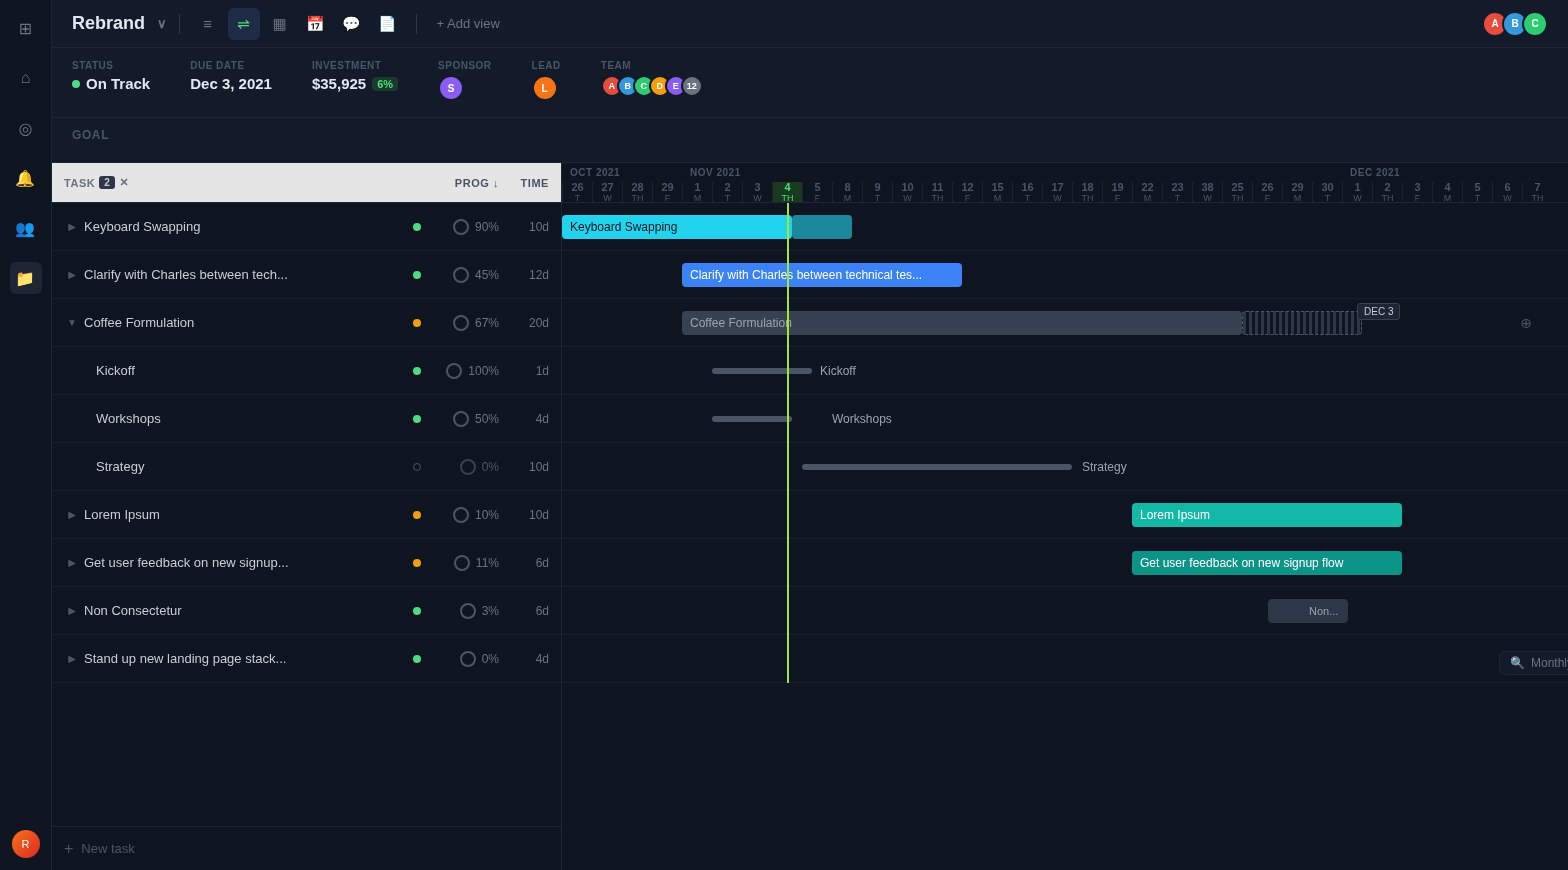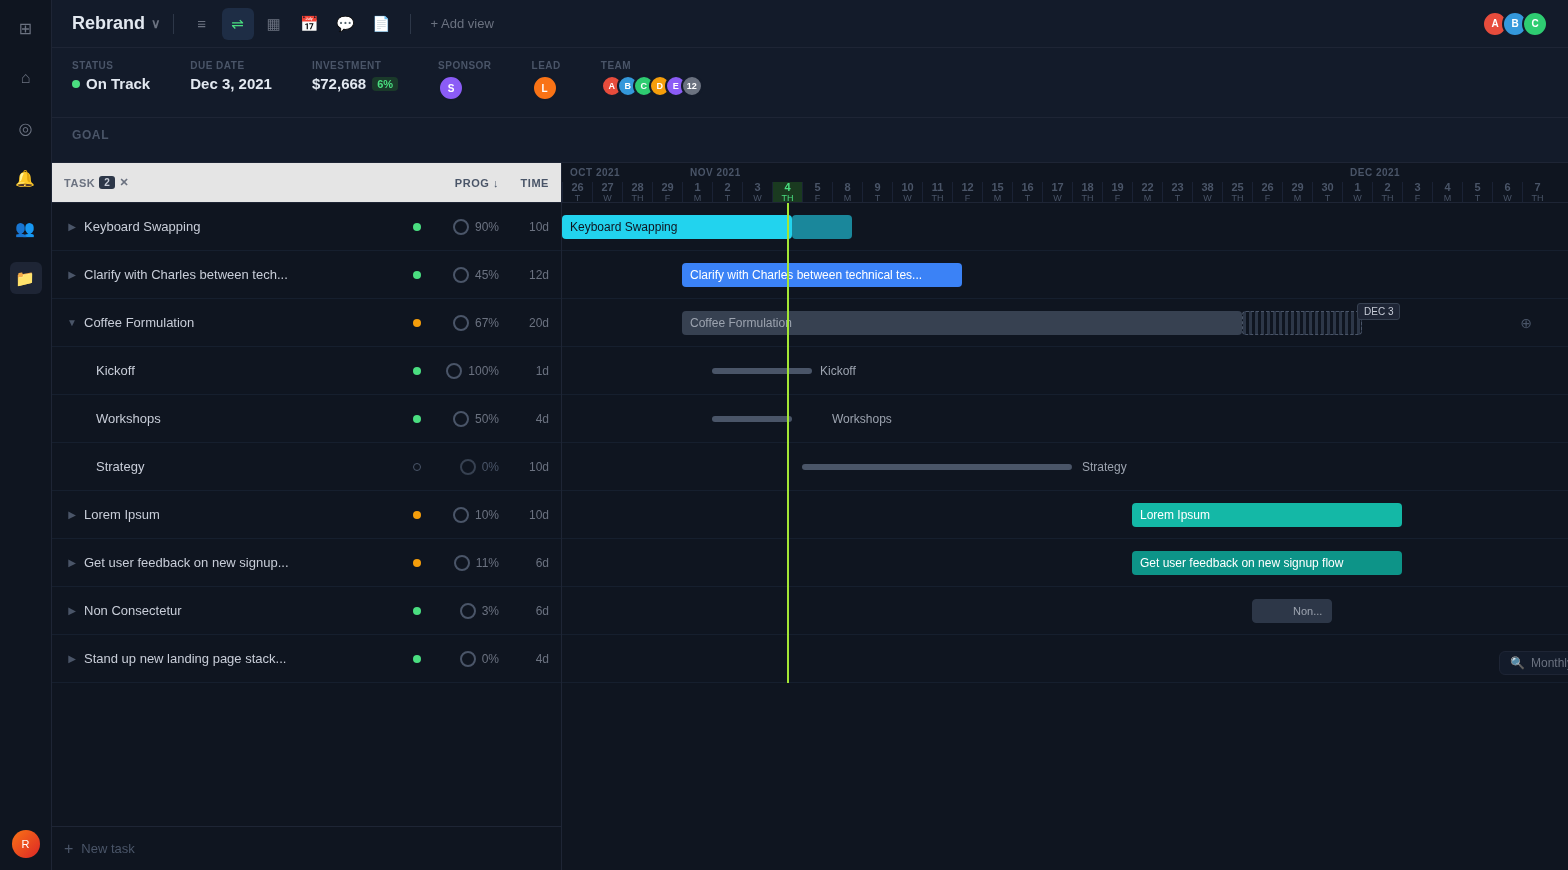--- a/index.html
+++ b/index.html
@@ -68,21 +68,21 @@
       align-items: center;
       gap: 12px;
       flex-shrink: 0;
     }
     .header-title {
       font-size: 18px;
       font-weight: 600;
       color: #e2e8f0;
       display: flex;
       align-items: center;
-      gap: 6px;
+      gap: 12px;
     }
     .header-divider {
       width: 1px;
       height: 20px;
       background: #2d3748;
     }
     .header-nav-icons {
       display: flex;
       align-items: center;
       gap: 4px;
@@ -526,21 +526,21 @@
         <span>On Track</span>
       </div>
     </div>
     <div class="meta-item">
       <div class="meta-label">DUE DATE</div>
       <div class="meta-value">Dec 3, 2021</div>
     </div>
     <div class="meta-item">
       <div class="meta-label">INVESTMENT</div>
       <div class="meta-value">
-        <span>$72,668</span>
+        <span>$35,925</span>
         <span class="investment-badge">6%</span>
       </div>
     </div>
     <div class="meta-item">
       <div class="meta-label">SPONSOR</div>
       <div class="meta-value">
         <div class="avatar-sm" style="background:#8b5cf6;width:26px;height:26px;font-size:10px;margin-left:0;">S</div>
       </div>
     </div>
     <div class="meta-item">
@@ -910,21 +910,21 @@
             </div>
           </div>
 
           <div class="gantt-row">
             <div class="gantt-bar gantt-bar-teal" style="left:570px;width:270px;background:#0d9488;">
               <span>Get user feedback on new signup flow</span>
             </div>
           </div>
 
           <div class="gantt-row">
-            <div class="gantt-bar gantt-bar-dark" style="left:690px;width:80px;background:#2d3748;color:#9ca3af;font-size:11px;padding-left:40px;">
+            <div class="gantt-bar gantt-bar-dark" style="left:706px;width:80px;background:#2d3748;color:#9ca3af;font-size:11px;padding-left:40px;">
               <span>Non...</span>
             </div>
           </div>
 
           <div class="gantt-row">
           </div>
 
         </div>
 
         <div class="zoom-control">

